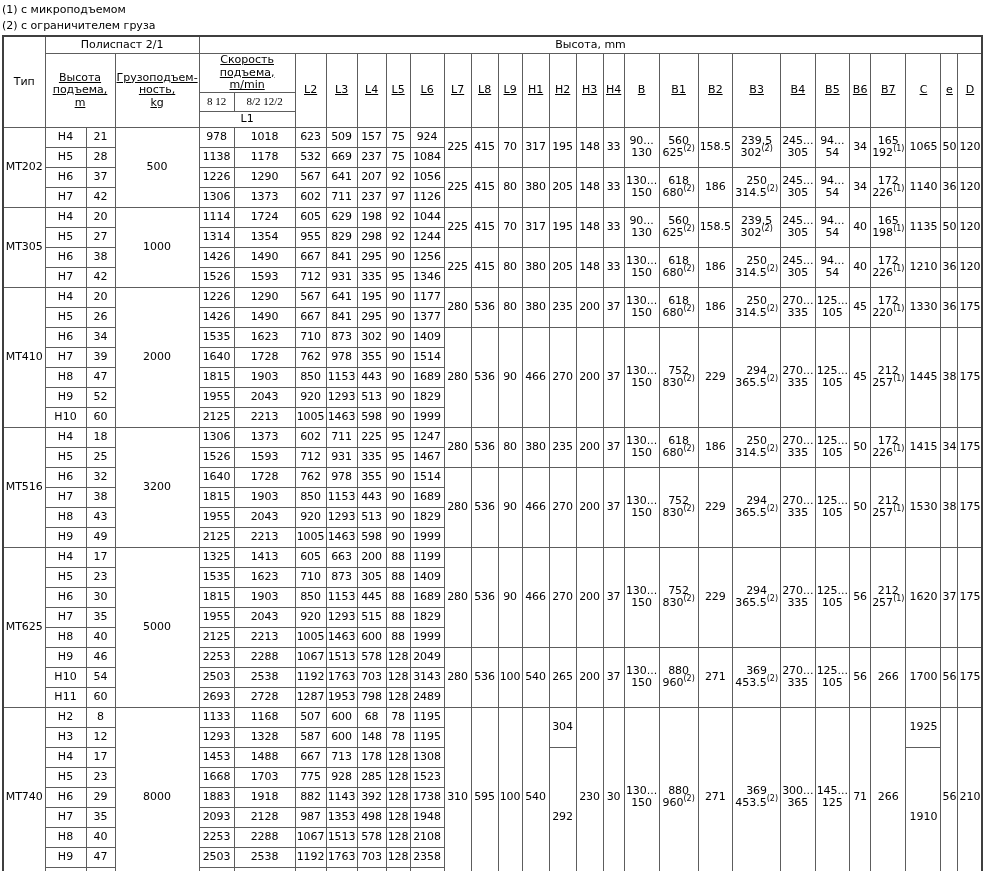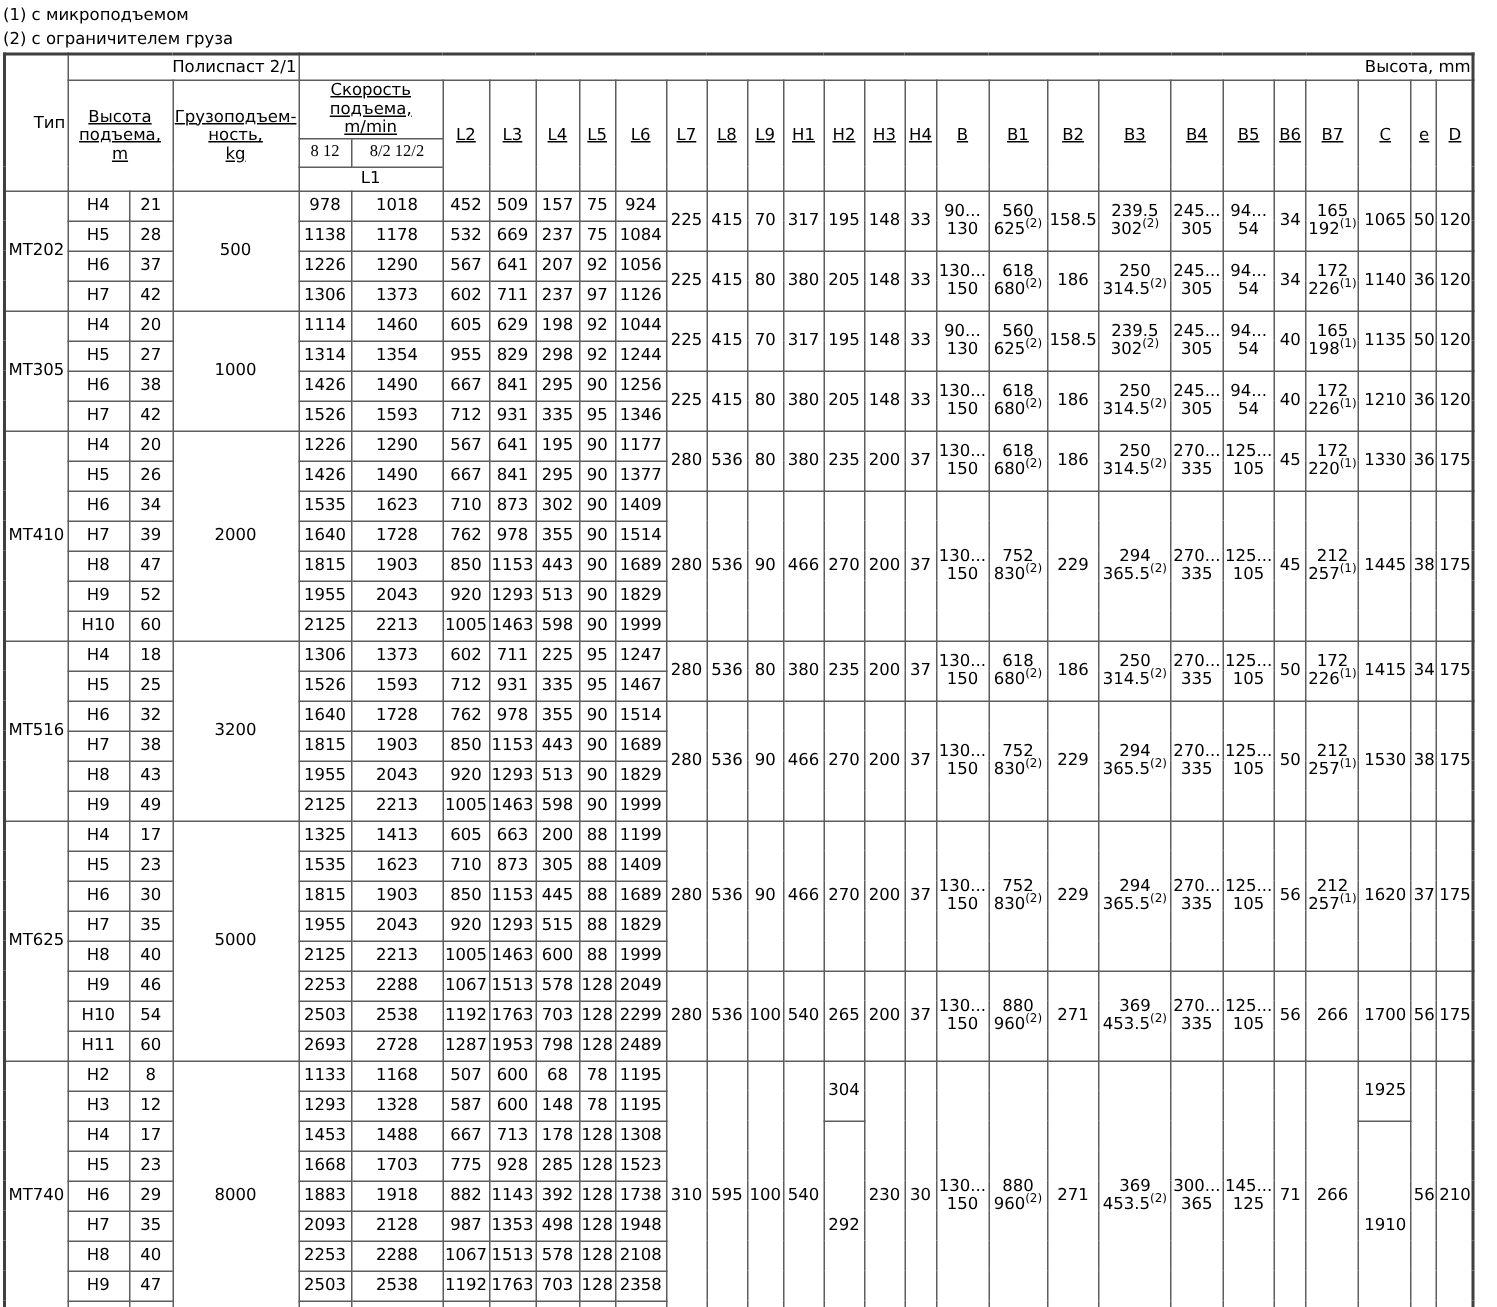--- a/index.html
+++ b/index.html
@@ -7,21 +7,21 @@
   body{padding:2px 0 0 2px;}
   .note{font-size:11px;line-height:15.5px;white-space:pre;}
   table.spec{border-collapse:collapse;table-layout:fixed;margin-top:2px;
     border:2px solid #3f3f3f;}
   table.spec th,table.spec td{
     border:1px solid #5d5d5d;
     font-size:11px;font-weight:normal;text-align:center;vertical-align:middle;
     padding:0 1px;white-space:pre-line;line-height:12.5px;overflow:hidden;}
   table.spec td{height:19px;}
   thead th{line-height:13px;}
-  tr.hr1 th{height:16px;text-align:right;}
+  tr.hr1 th{height:16px;}
   tr.hr2 th{height:34px;text-decoration:underline;}
   tr.hr3 th{height:18px;font-family:Liberation Serif, serif;}
   tr.hr4 th{height:15px;margin-left:40px;}
   sup{font-size:8px;line-height:0;vertical-align:super;}
 </style>
 </head>
 <body>
 
 <div class="note">(1) с микроподъемом</div>
 <div class="note">(2) с ограничителем груза</div>
@@ -105,21 +105,21 @@
     </tr>
   </thead>
   <tbody id="tbody">
       <tr>
         <td rowspan="4">МТ202</td>
         <td>H4</td>
         <td>21</td>
         <td rowspan="4">500</td>
         <td>978</td>
         <td>1018</td>
-        <td>452</td>
+        <td>623</td>
         <td>509</td>
         <td>157</td>
         <td>75</td>
         <td>924</td>
         <td rowspan="2">225</td>
         <td rowspan="2">415</td>
         <td rowspan="2">70</td>
         <td rowspan="2">317</td>
         <td rowspan="2">195</td>
         <td rowspan="2">148</td>
@@ -186,21 +186,21 @@
         <td>237</td>
         <td>97</td>
         <td>1126</td>
       </tr>
       <tr>
         <td rowspan="4">МТ305</td>
         <td>H4</td>
         <td>20</td>
         <td rowspan="4">1000</td>
         <td>1114</td>
-        <td>1460</td>
+        <td>1724</td>
         <td>605</td>
         <td>629</td>
         <td>198</td>
         <td>92</td>
         <td>1044</td>
         <td rowspan="2">225</td>
         <td rowspan="2">415</td>
         <td rowspan="2">70</td>
         <td rowspan="2">317</td>
         <td rowspan="2">195</td>
@@ -594,21 +594,21 @@
       </tr>
       <tr>
         <td>H10</td>
         <td>54</td>
         <td>2503</td>
         <td>2538</td>
         <td>1192</td>
         <td>1763</td>
         <td>703</td>
         <td>128</td>
-        <td>2299</td>
+        <td>3143</td>
       </tr>
       <tr>
         <td>H11</td>
         <td>60</td>
         <td>2693</td>
         <td>2728</td>
         <td>1287</td>
         <td>1953</td>
         <td>798</td>
         <td>128</td>

